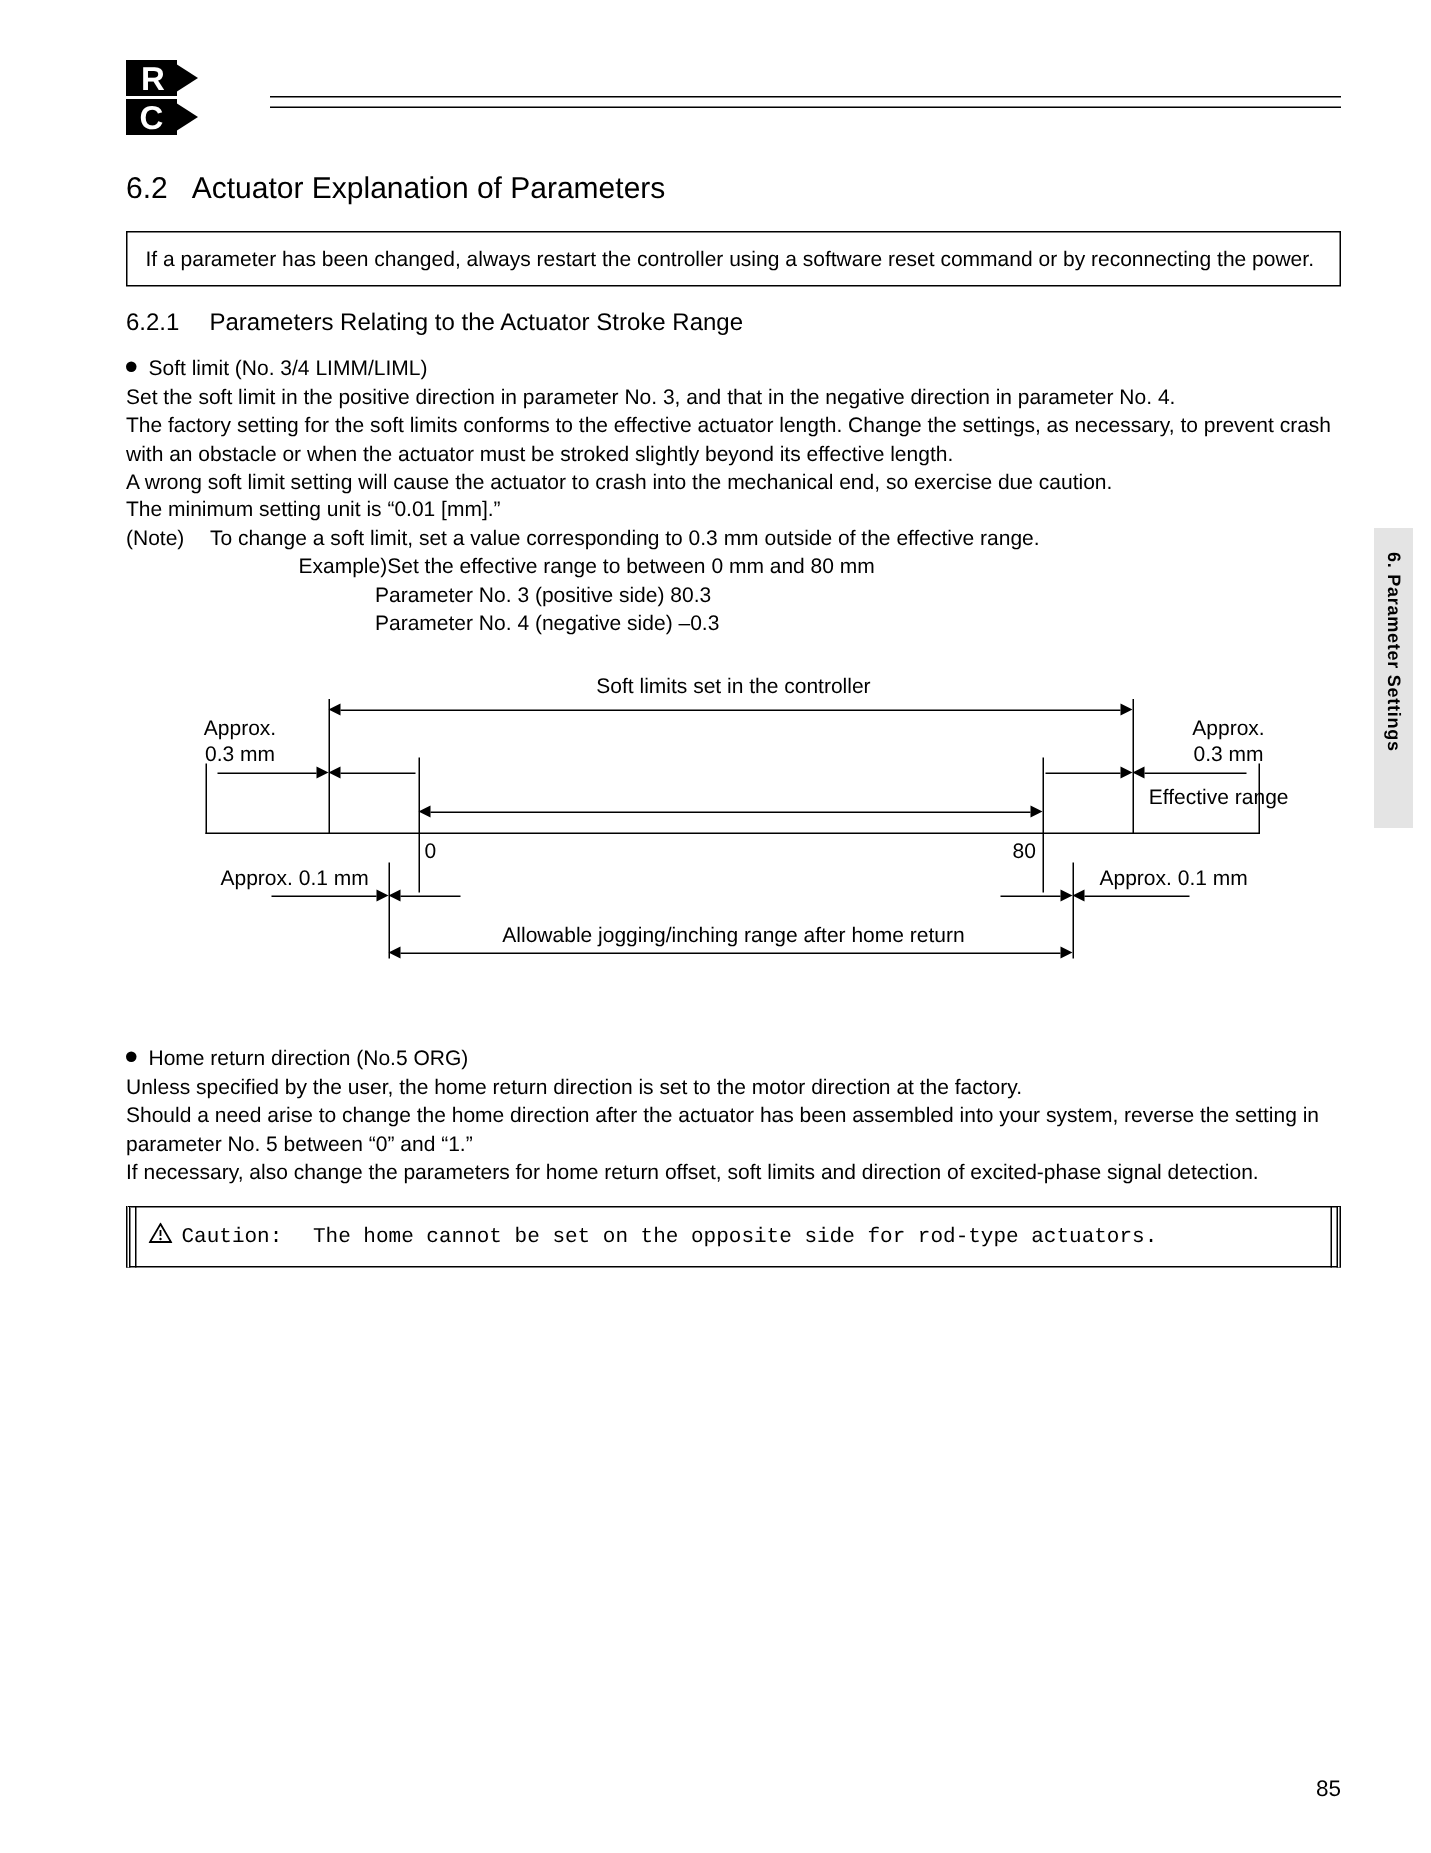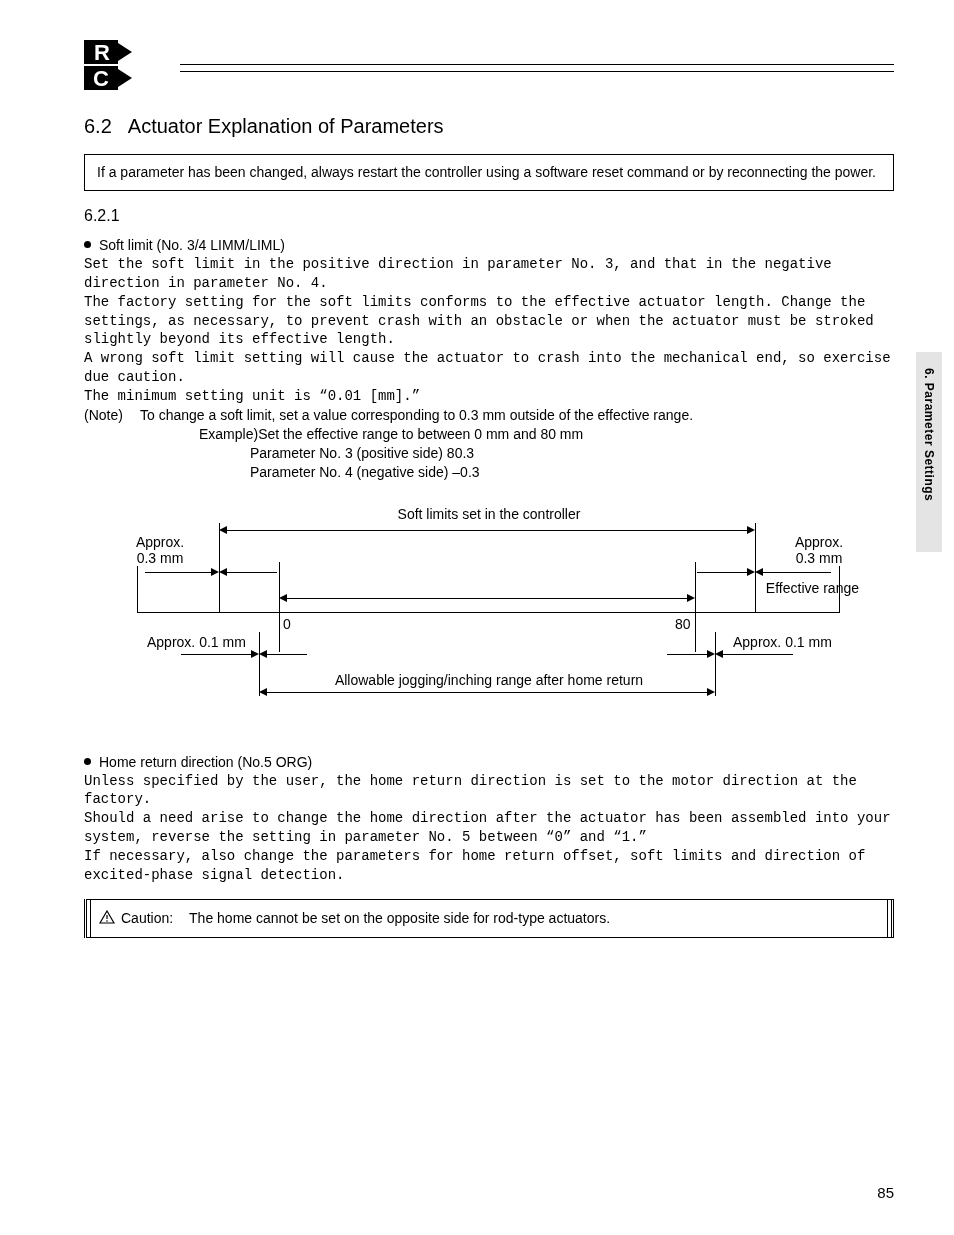--- a/index.html
+++ b/index.html
@@ -42,21 +42,21 @@
     .bullet-heading {
       font-size: 14px;
       margin: 8px 0 2px 0;
       display:flex;
       align-items:center;
       gap:8px;
     }
     .bullet-dot {
       display:inline-block; width:7px; height:7px; background:#000; border-radius:50%;
     }
-    .body-text { font-size: 14px; line-height: 1.35; font-family: Liberation Mono, monospace; }
+    .body-text { font-size: 14px; line-height: 1.35; }
     .note-row { display:flex; font-size:14px; line-height:1.35; }
     .note-label { width:56px; flex-shrink:0; }
     .example-indent { padding-left: 115px; font-size:14px; line-height:1.35; }
     .example-indent2 { padding-left: 166px; font-size:14px; line-height:1.35; }
 
     
     .diagram {
       position: relative;
       width: 740px;
       height: 220px;
@@ -77,21 +77,21 @@
       border-bottom: 1px solid #000;
       padding: 10px 12px;
       margin-top: 14px;
       position: relative;
     }
     .caution-box::before, .caution-box::after {
       content:''; position:absolute; top:-1px; bottom:-1px; width:1px; background:#000;
     }
     .caution-box::before { left:3px; }
     .caution-box::after { right:3px; }
-    .caution-inner { display:flex; gap:6px; align-items:flex-start; font-size:14px; }
+    .caution-inner { display:flex; gap:6px; align-items:center; font-size:14px;font-family:Liberation Mono, monospace; }
     .warn-icon { display:inline-block; }
 
     .side-tab {
       position: absolute;
       right: 12px;
       top: 352px;
       width: 26px;
       height: 200px;
       background: #e4e4e4;
       display: flex;
@@ -137,20 +137,21 @@
   <span class="section-num">6.2</span>
   <span>Actuator Explanation of Parameters</span>
 </h1>
 
 <div class="boxed-note">
   <span>If a parameter has been changed, always restart the controller using a software reset command or by reconnecting the power.</span>
 </div>
 
 <h2 class="subsection-heading">
   <span>6.2.1</span>
+  <span>Parameters Relating to the Actuator Stroke Range</span>
 </h2>
 
 <div class="bullet-heading">
   <span class="bullet-dot"></span>
   <span>Soft limit (No. 3/4 LIMM/LIML)</span>
 </div>
 <p class="body-text">Set the soft limit in the positive direction in parameter No. 3, and that in the negative direction in parameter No. 4.</p>
 <p class="body-text">The factory setting for the soft limits conforms to the effective actuator length. Change the settings, as necessary, to prevent crash with an obstacle or when the actuator must be stroked slightly beyond its effective length.</p>
 <p class="body-text">A wrong soft limit setting will cause the actuator to crash into the mechanical end, so exercise due caution.</p>
 <p class="body-text">The minimum setting unit is “0.01 [mm].”</p>

